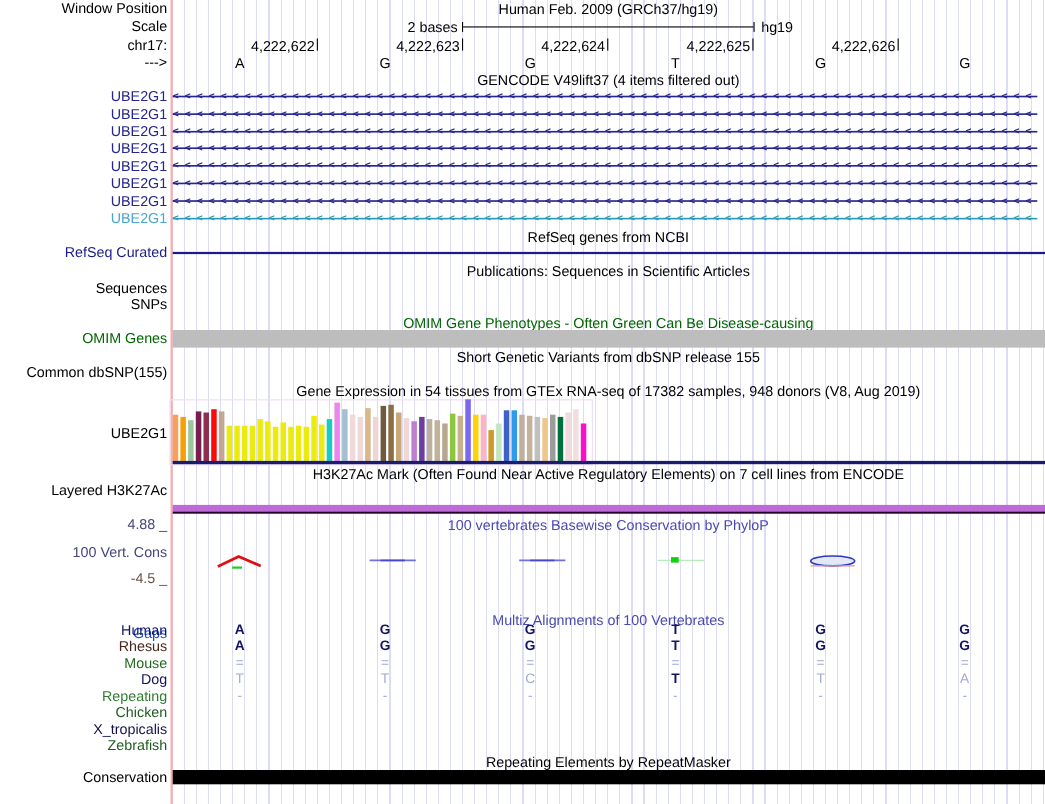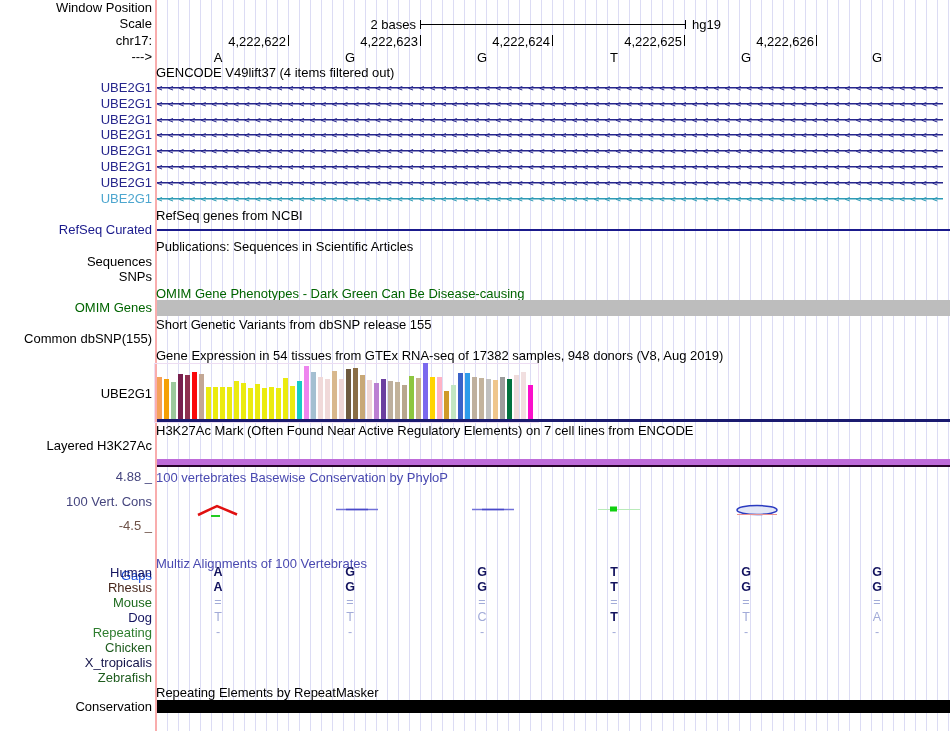--- a/index.html
+++ b/index.html
@@ -2,21 +2,21 @@
 <html><head>
 <meta charset="utf-8">
 <style>
   html,body{margin:0;padding:0;background:#fff;}
   #stage{position:relative;width:950px;height:731px;background:#fff;overflow:hidden;
          font-family:"Liberation Sans",sans-serif;color:#000;}
   .grid{position:absolute;top:0;left:156px;width:794px;height:731px;
         background:repeating-linear-gradient(to right,#DCDCF4 0 1px,transparent 1px 11px);}
   .guideline{position:absolute;top:0;left:155px;width:2px;height:731px;background:#F9ADAD;}
   .lbl{position:absolute;left:0;width:152px;text-align:right;font-size:13px;line-height:16px;white-space:nowrap;}
-  .ttl{position:absolute;left:156px;width:794px;font-size:13px;line-height:15px;white-space:nowrap;}
+  .ttl{position:absolute;left:156px;width:794px;text-align:center;font-size:13px;line-height:15px;white-space:nowrap;}
   .hdr{position:absolute;top:1px;left:156px;width:794px;display:flex;justify-content:center;gap:30px;
        font-size:13px;line-height:15px;white-space:nowrap;}
   .num{position:absolute;font-size:13px;line-height:15px;text-align:right;width:88px;white-space:nowrap;}
   .tick{position:absolute;width:1px;height:11px;background:#000;}
   .base{position:absolute;width:40px;text-align:center;font-size:13px;line-height:15px;}
   .mletter{position:absolute;width:40px;text-align:center;font-size:12.5px;line-height:15px;}
   .arrowrow{position:absolute;left:157px;width:790px;height:11px;overflow:hidden;
             font-family:"DejaVu Sans Mono",monospace;font-size:9px;font-weight:bold;
             letter-spacing:5.5px;line-height:11px;white-space:nowrap;
             background-repeat:no-repeat;background-size:786px 1.5px;background-position:0 center;}
@@ -29,20 +29,21 @@
   svg{position:absolute;overflow:visible;}
 </style>
 </head>
 <body>
 
 <div id="stage">
   <div class="grid"></div>
   <div class="guideline"></div>
 
   <div class="hdr">
+    <span>Human Feb. 2009 (GRCh37/hg19)</span>
   </div>
 
   <div class="num" style="left:300px;top:17px;width:116px;">2 bases</div>
   <div class="scalebar"></div>
   <div style="position:absolute;left:692px;top:17px;font-size:13px;">hg19</div>
 
   <div id="dyn">
       <div class="lbl" style="top: 0px; color: rgb(0, 0, 0);">Window Position</div>
       <div class="lbl" style="top: 16px; color: rgb(0, 0, 0);">Scale</div>
       <div class="lbl" style="top: 33px; color: rgb(0, 0, 0);">chr17:</div>
@@ -71,21 +72,21 @@
       <div class="lbl" style="top: 595px; color: rgb(30, 107, 30);">Mouse</div>
       <div class="lbl" style="top: 610px; color: rgb(20, 20, 95);">Dog</div>
       <div class="lbl" style="top: 625px; color: rgb(46, 125, 46);">Repeating</div>
       <div class="lbl" style="top: 640px; color: rgb(30, 92, 30);">Chicken</div>
       <div class="lbl" style="top: 655px; color: rgb(20, 20, 74);">X_tropicalis</div>
       <div class="lbl" style="top: 670px; color: rgb(30, 92, 30);">Zebrafish</div>
       <div class="lbl" style="top: 699px; color: rgb(0, 0, 0);">Conservation</div>
       <div class="ttl" style="top: 65px; color: rgb(0, 0, 0);">GENCODE V49lift37 (4 items filtered out)</div>
       <div class="ttl" style="top: 208px; color: rgb(0, 0, 0);">RefSeq genes from NCBI</div>
       <div class="ttl" style="top: 239px; color: rgb(0, 0, 0);">Publications: Sequences in Scientific Articles</div>
-      <div class="ttl" style="top: 286px; color: rgb(0, 100, 0);">OMIM Gene Phenotypes - Dark Green Can Be Disease-causing</div>
+      <div class="ttl" style="top: 286px; color: rgb(0, 100, 0);">OMIM Gene Phenotypes - Often Green Can Be Disease-causing</div>
       <div class="ttl" style="top: 317px; color: rgb(0, 0, 0);">Short Genetic Variants from dbSNP release 155</div>
       <div class="ttl" style="top: 348px; color: rgb(0, 0, 0);">Gene Expression in 54 tissues from GTEx RNA-seq of 17382 samples, 948 donors (V8, Aug 2019)</div>
       <div class="ttl" style="top: 423px; color: rgb(0, 0, 0);">H3K27Ac Mark (Often Found Near Active Regulatory Elements) on 7 cell lines from ENCODE</div>
       <div class="ttl" style="top: 470px; color: rgb(73, 73, 176);">100 vertebrates Basewise Conservation by PhyloP</div>
       <div class="ttl" style="top: 556px; color: rgb(73, 73, 176);">Multiz Alignments of 100 Vertebrates</div>
       <div class="ttl" style="top: 685px; color: rgb(0, 0, 0);">Repeating Elements by RepeatMasker</div>
       <div class="num" style="left: 198px; top: 34px;">4,222,622</div>
       <div class="tick" style="left: 288px; top: 35px;"></div>
       <div class="num" style="left: 330px; top: 34px;">4,222,623</div>
       <div class="tick" style="left: 420px; top: 35px;"></div>

